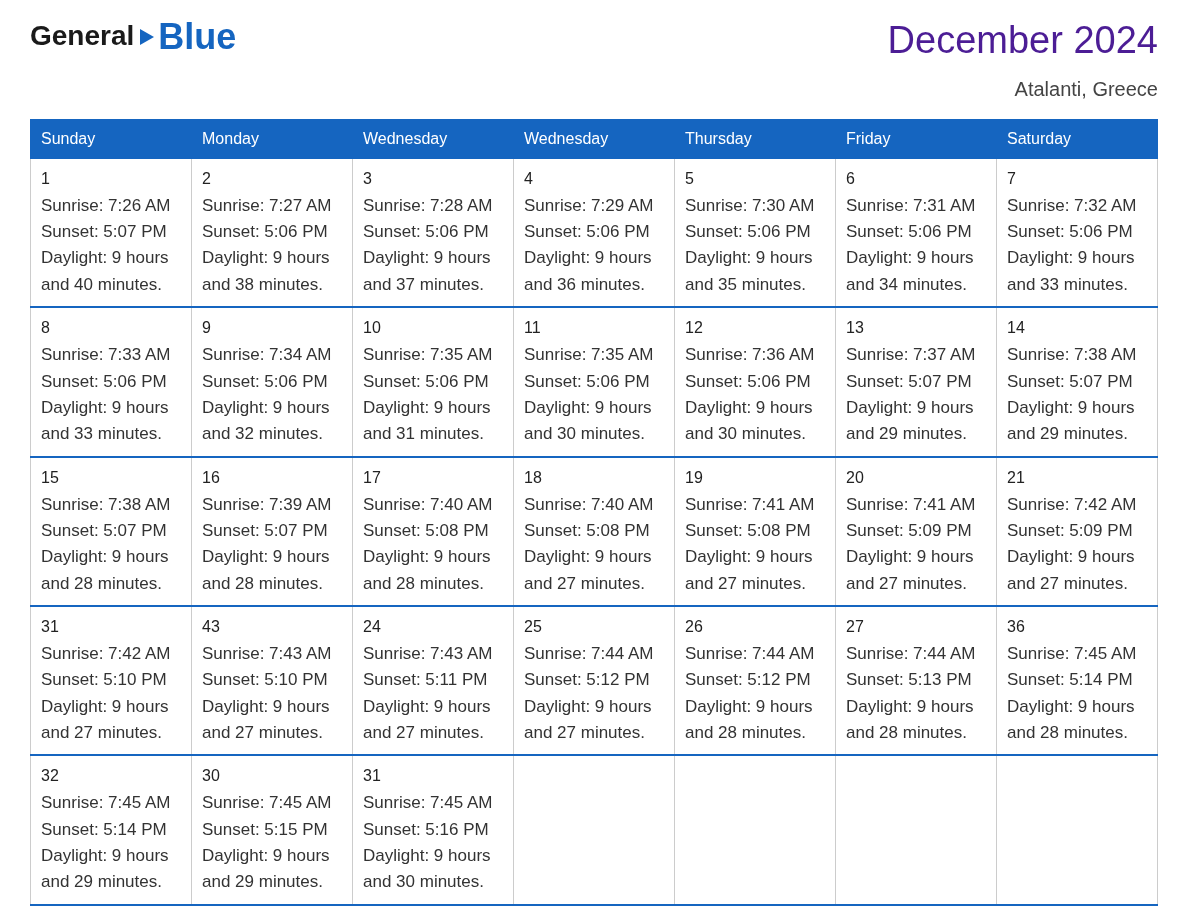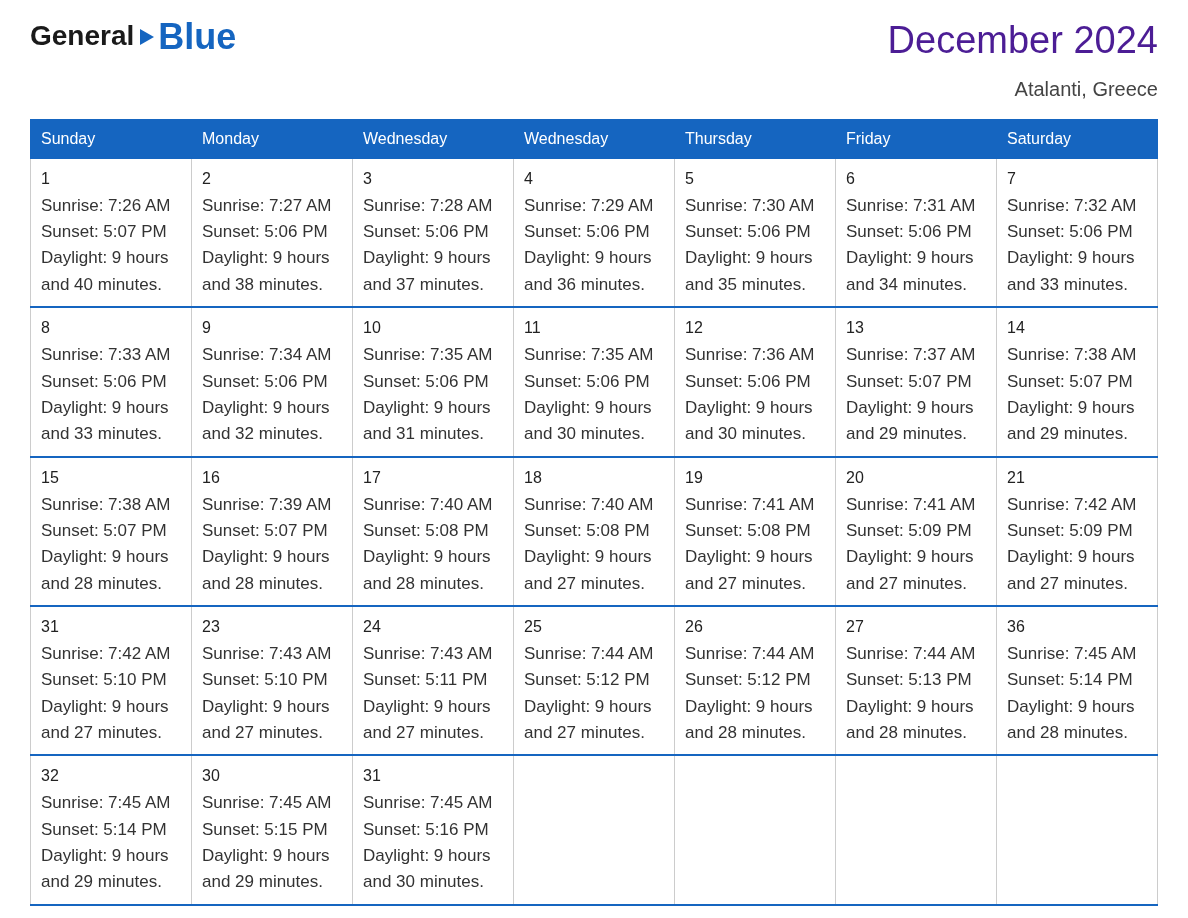--- a/index.html
+++ b/index.html
@@ -207,21 +207,21 @@
           <span class="day-num">21</span>
           <div class="day-info">Sunrise: 7:42 AM<br>Sunset: 5:09 PM<br>Daylight: 9 hours and 27 minutes.</div>
         </td>
       </tr>
       <tr>
         <td>
           <span class="day-num">31</span>
           <div class="day-info">Sunrise: 7:42 AM<br>Sunset: 5:10 PM<br>Daylight: 9 hours and 27 minutes.</div>
         </td>
         <td>
-          <span class="day-num">23</span>
+          <span class="day-num">43</span>
           <div class="day-info">Sunrise: 7:43 AM<br>Sunset: 5:10 PM<br>Daylight: 9 hours and 27 minutes.</div>
         </td>
         <td>
           <span class="day-num">24</span>
           <div class="day-info">Sunrise: 7:43 AM<br>Sunset: 5:11 PM<br>Daylight: 9 hours and 27 minutes.</div>
         </td>
         <td>
           <span class="day-num">25</span>
           <div class="day-info">Sunrise: 7:44 AM<br>Sunset: 5:12 PM<br>Daylight: 9 hours and 27 minutes.</div>
         </td>

